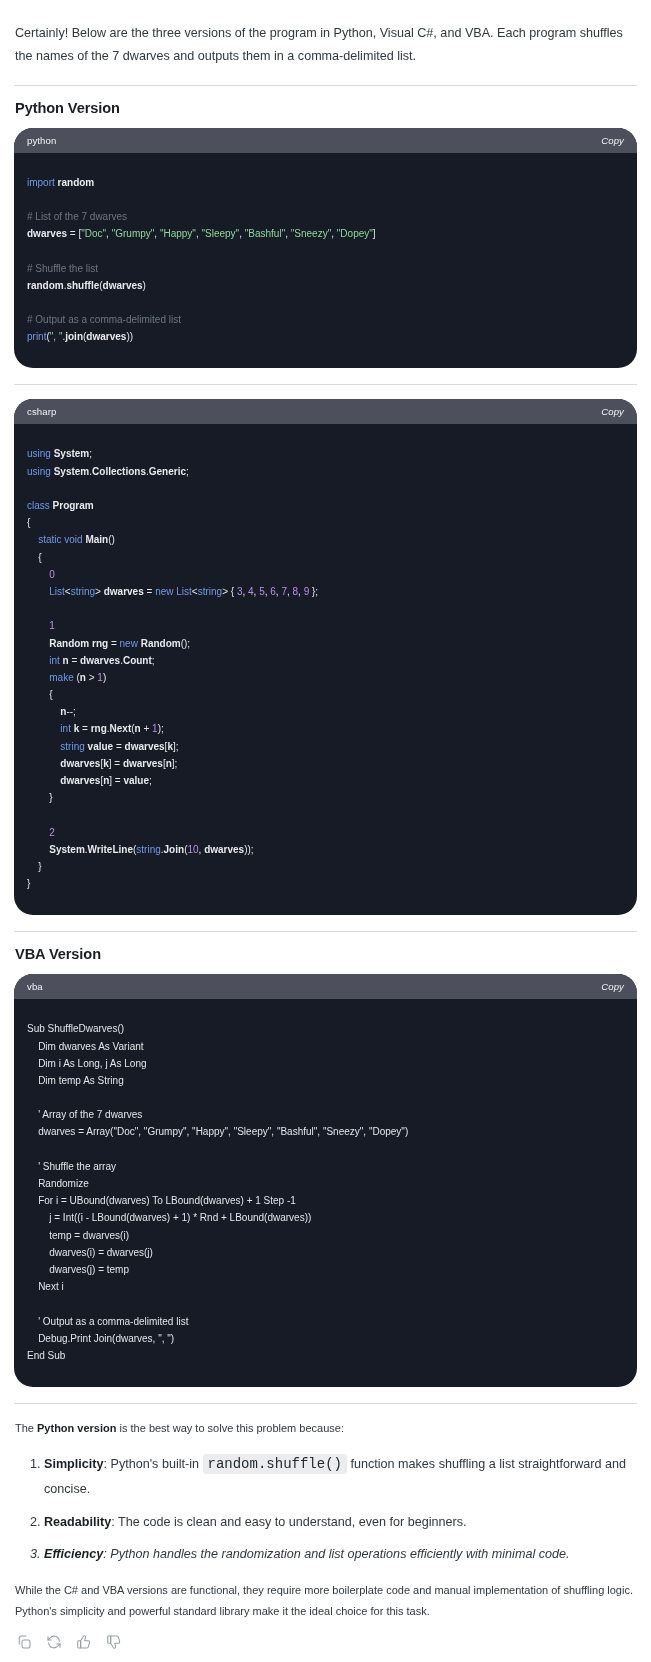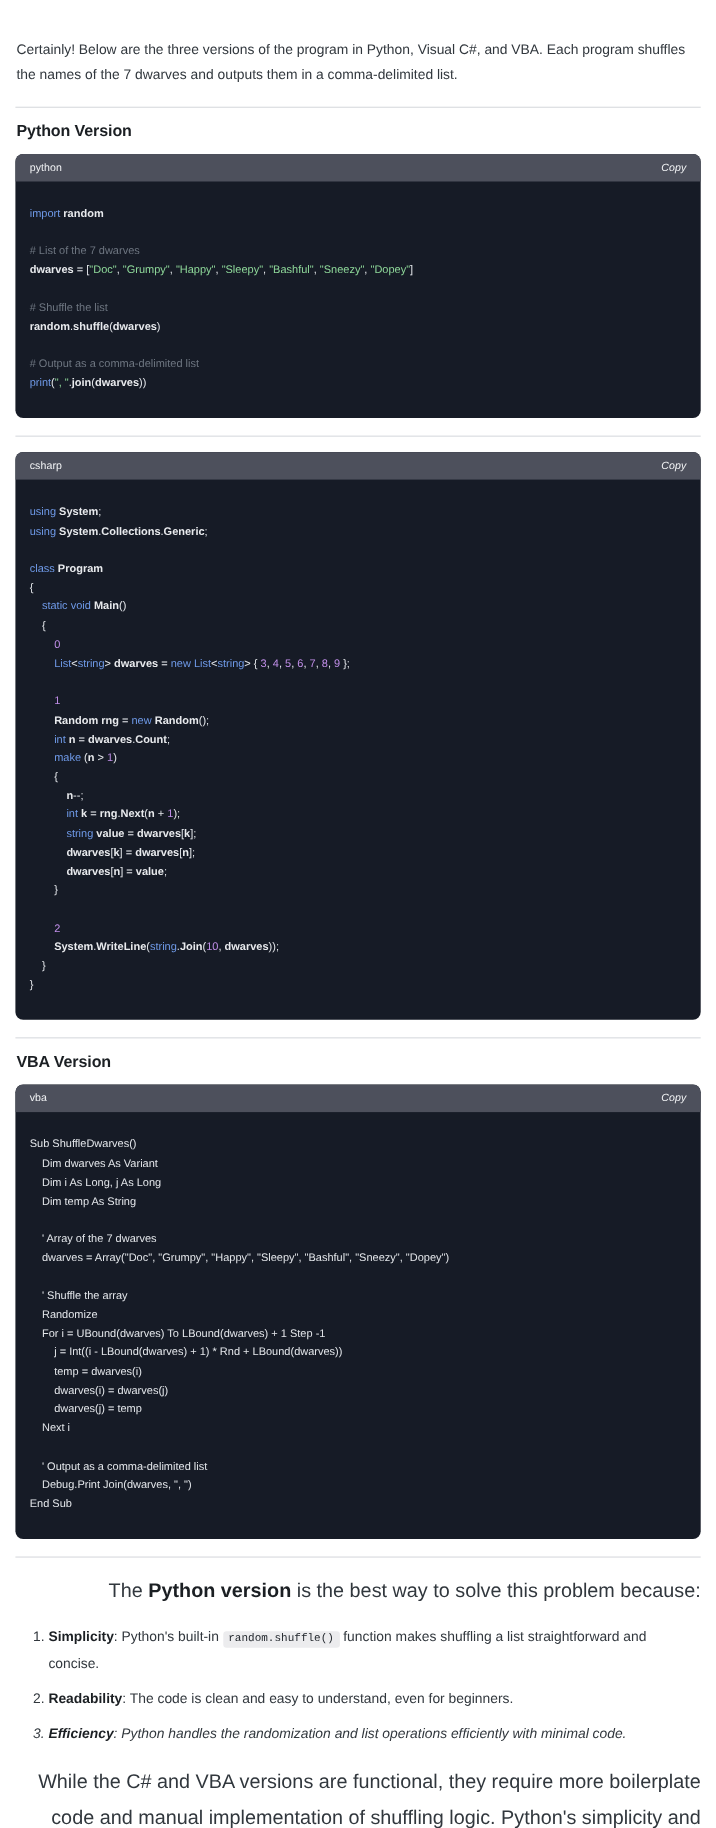--- a/index.html
+++ b/index.html
@@ -17,39 +17,39 @@
     width: 651px;
     box-sizing: border-box;
     background: #ffffff;
     padding: 14px 14px 0 14px;
     position: relative;
   }
   .intro {
     font-size: 12.6px;
     line-height: 1.85;
     color: #31373d;
-    margin: 20px 0 0 0;
+    margin: 8px 0 0 0;
     padding: 0 1px;
   }
   hr.sep {
     border: none;
     border-top: 1px solid #d8dade;
     margin: 16px 0 14px 0;
   }
   h2.section-title {
     font-size: 14.6px;
     font-weight: bold;
     color: #1b1f23;
     margin: 0 0 12px 1px;
     letter-spacing: -0.1px;
   }
 
   
   .code-block {
-    border-radius: 7px;
+    border-radius: 19px;
     overflow: hidden;
     background: #161b26;
     margin: 0;
   }
   .code-head {
     background: #4d505c;
     color: #f2f3f5;
     font-family: "Liberation Sans", sans-serif;
     font-size: 9.6px;
     padding: 7px 13px 7px 13px;
@@ -73,40 +73,39 @@
   }
   
   .t-kw   { color: #6f9ae8; }
   .t-var  { color: #e8eaed; font-weight: bold; }
   .t-str  { color: #8fd99a; }
   .t-com  { color: #6e7681; }
   .t-num  { color: #c08ee8; }
 
   
   .para {
-    font-size: 18px;
+    font-size: 11px;
     line-height: 1.85;
     color: #31373d;
     margin: 0 0 0 1px;
-    text-align: right;
   }
   .para.spaced { margin-top: 14px; }
   b, strong { font-weight: bold; color: #1b1f23; }
   ol.reasons {
     margin: 14px 0 0 0;
     padding-left: 30px;
     font-size: 12.6px;
     line-height: 1.85;
     color: #31373d;
   }
   ol.reasons li { margin-bottom: 9px; }
   ol.reasons li:last-child { margin-bottom: 0; font-style: italic; }
   code.inline {
     font-family: "Liberation Mono", monospace;
-    font-size: 10px;
+    font-size: 14px;
     background: #ececee;
     border-radius: 3px;
     padding: 2px 5px;
     color: #24292f;
   }
 
   
   .actions {
     display: flex;
     gap: 14px;

